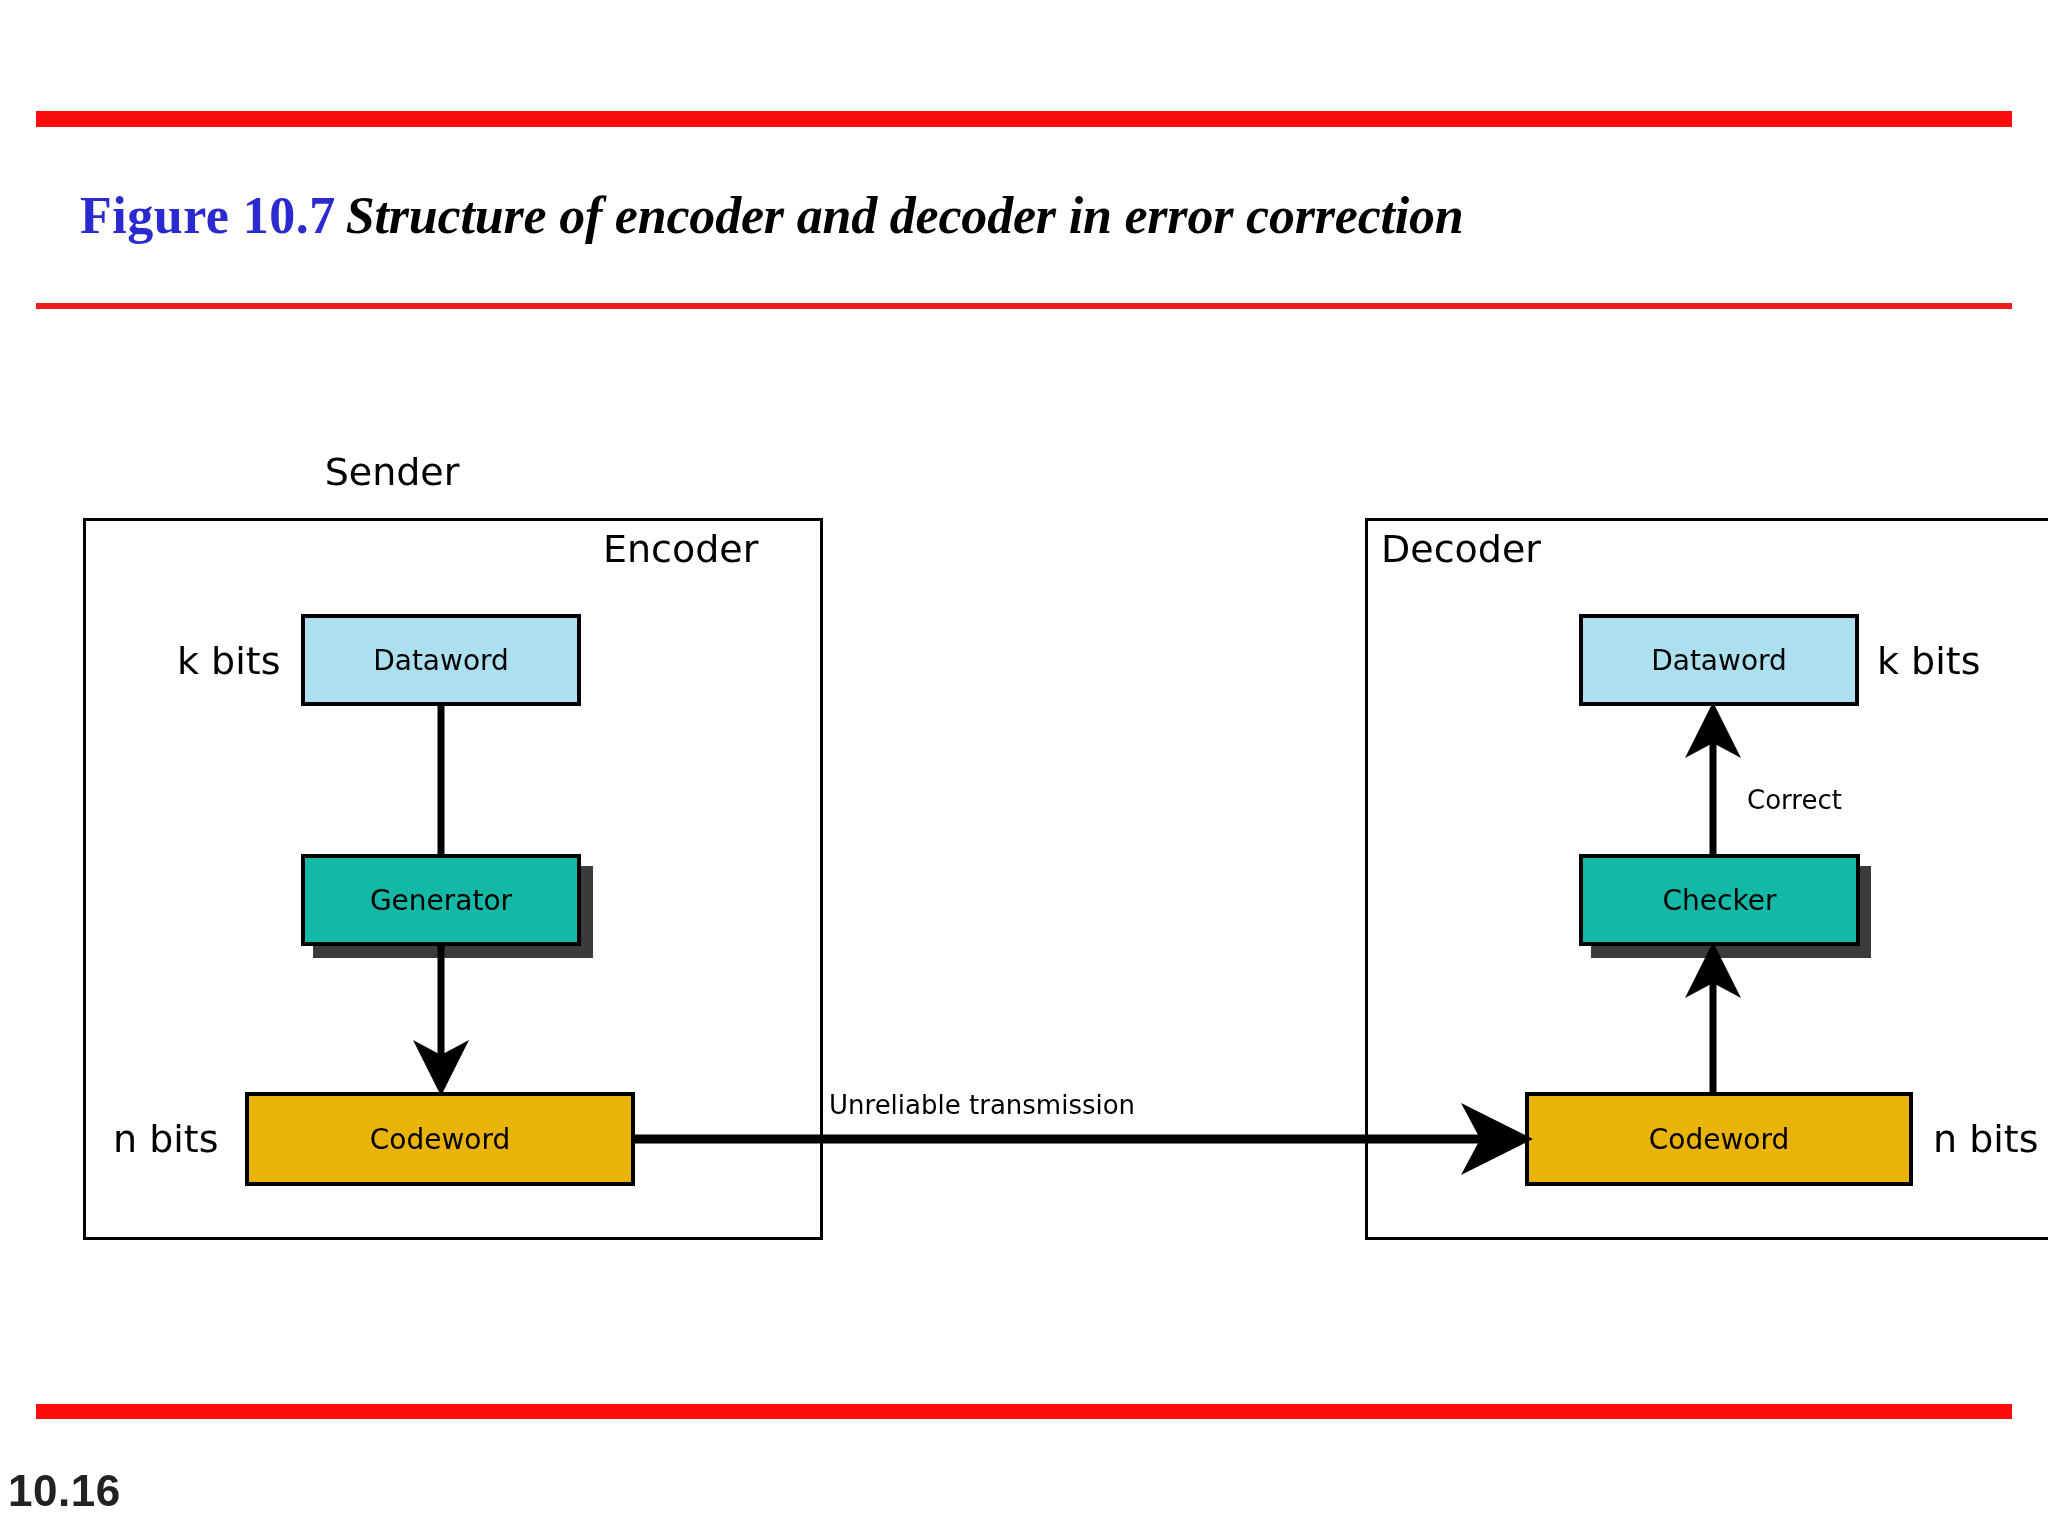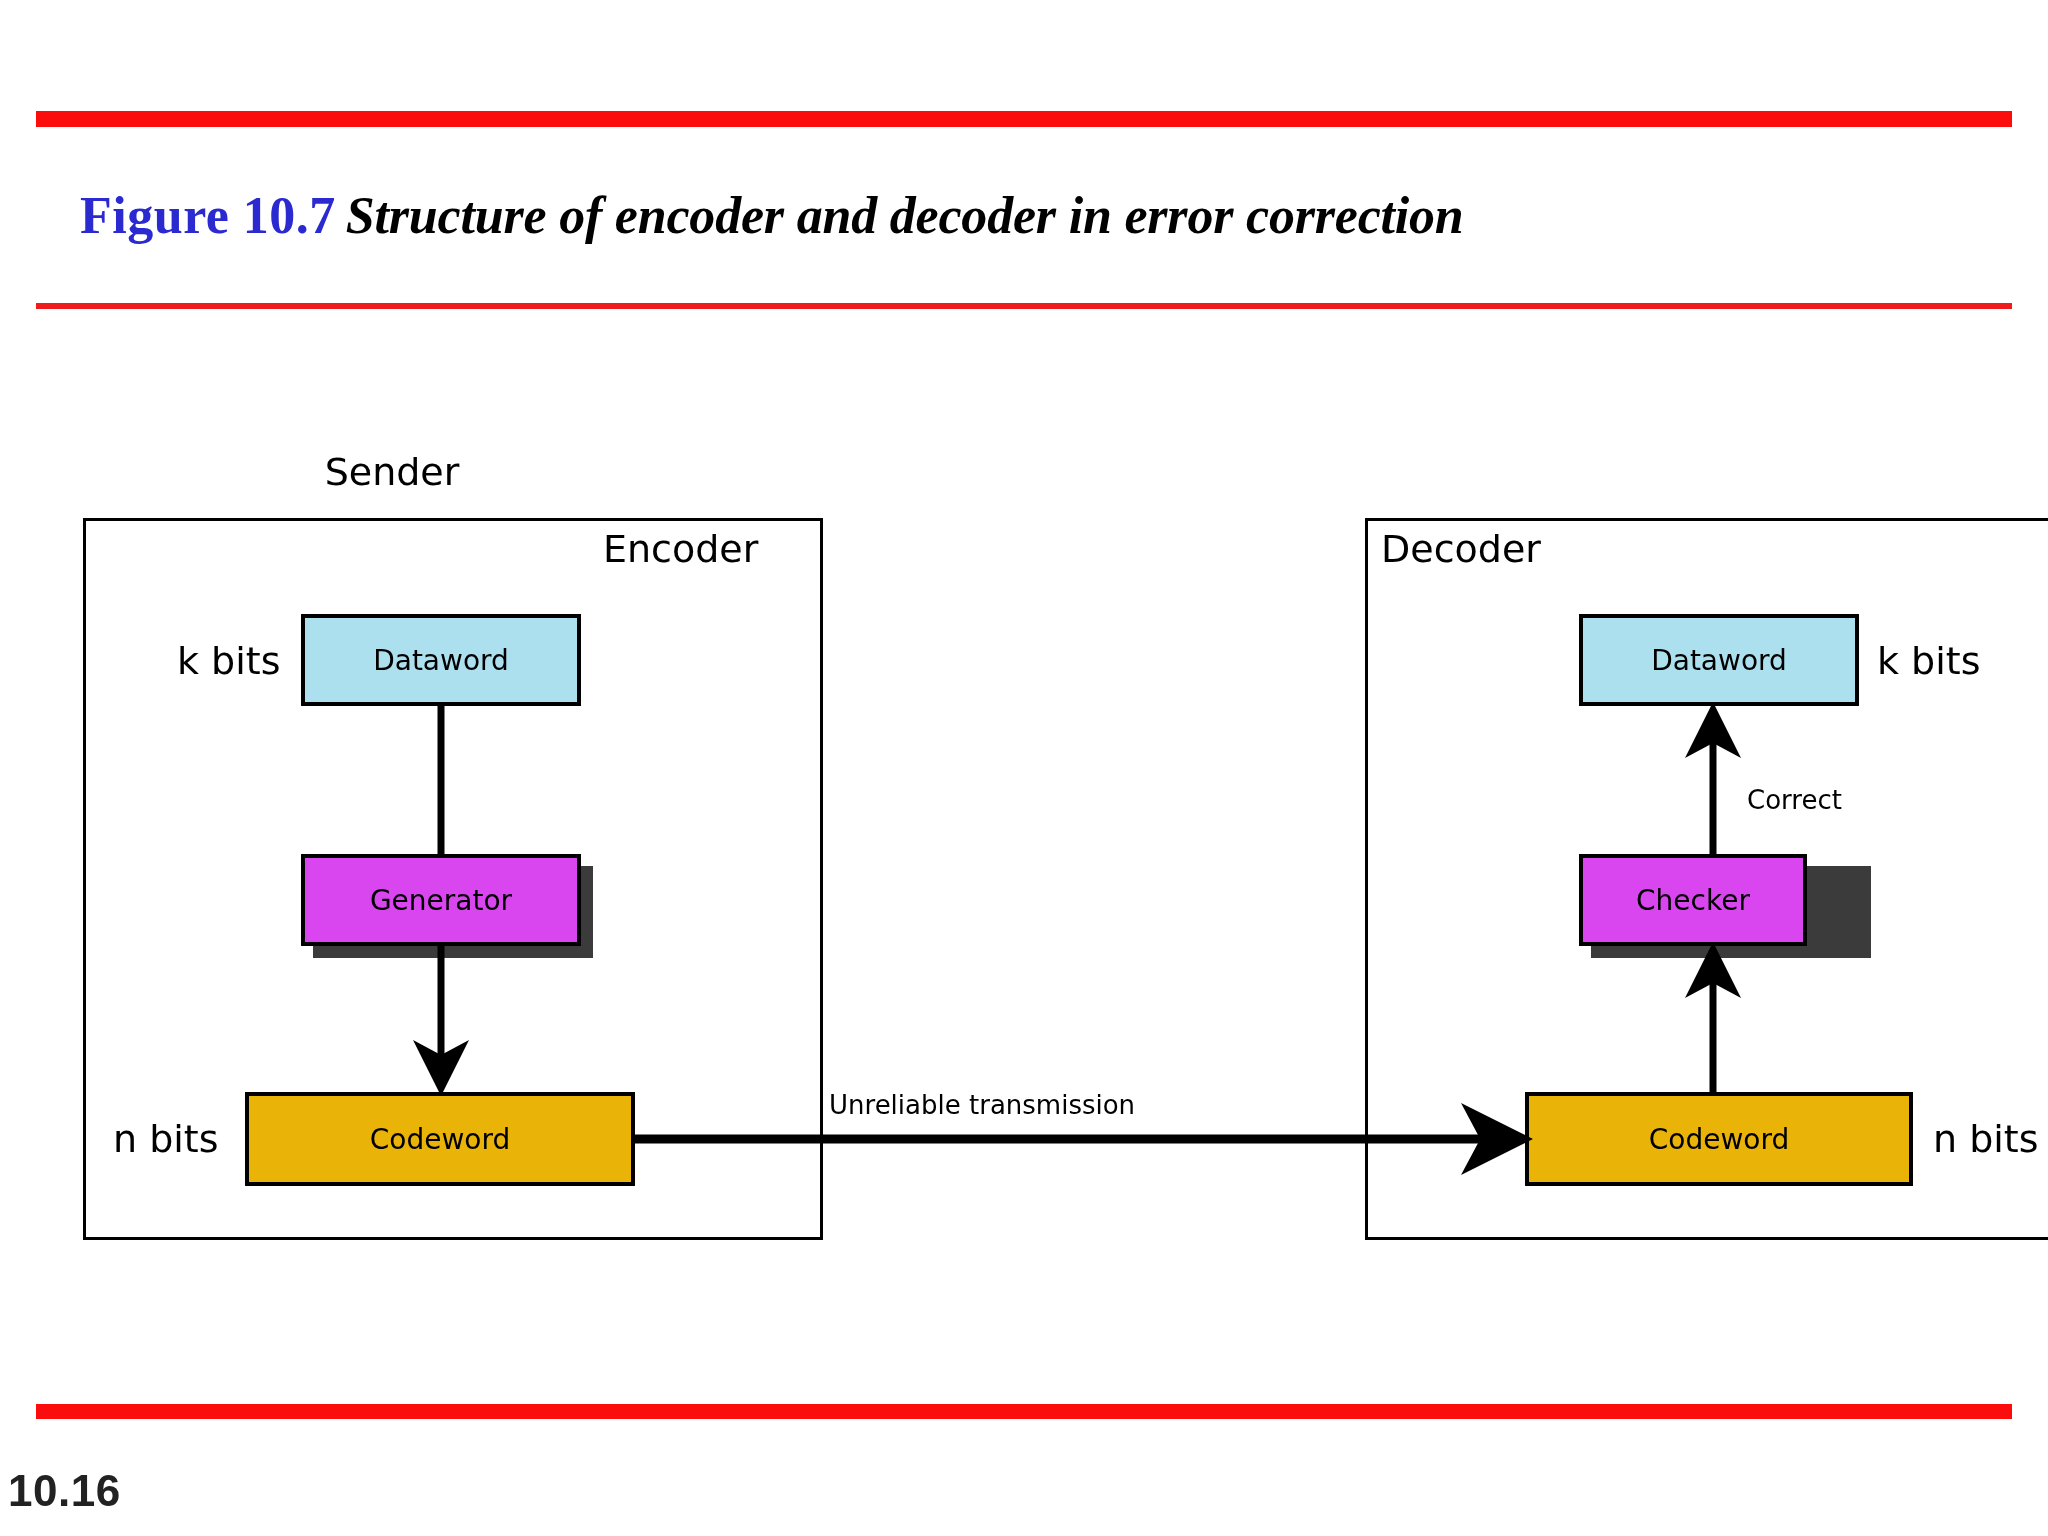--- a/index.html
+++ b/index.html
@@ -125,21 +125,21 @@
     display: flex;
     align-items: center;
     justify-content: center;
     font-family: "DejaVu Sans", sans-serif;
     font-size: 28px;
     color: #000;
     white-space: nowrap;
   }
   .node.blue   { background: #ade0ee; }
   .node.yellow { background: #eab308; }
-  .node.white  { background: #d946ef; }
+  .node.white  { background: #14b8a6; }
 
   .node-shadow {
     position: absolute;
     background: #3b3b3b;
   }
 
   .bit-label {
     position: absolute;
     font-family: "DejaVu Sans", sans-serif;
     font-size: 38px;
@@ -195,21 +195,21 @@
   <div class="panel-shadow" style="left:1328px; top:528px; width:712px; height:722px;"></div>
   <div class="panel" style="left:1318px; top:518px; width:712px; height:722px;"></div>
   <div class="panel-title" style="left:1334px; top:527px;">Decoder</div>
 
   <div class="node blue" style="left:1532px; top:614px; width:280px; height:92px;">Dataword</div>
   <div class="bit-label" style="left:1830px; top:639px;">k bits</div>
 
   <div class="edge-label" style="left:1700px; top:785px;">Correct</div>
 
   <div class="node-shadow" style="left:1544px; top:866px; width:280px; height:92px;"></div>
-  <div class="node white" style="left:1532px; top:854px; width:228px; height:92px;">Checker</div>
+  <div class="node white" style="left:1532px; top:854px; width:281px; height:92px;">Checker</div>
 
   <div class="node yellow" style="left:1478px; top:1092px; width:388px; height:94px;">Codeword</div>
   <div class="bit-label" style="left:1886px; top:1117px;">n bits</div>
 
   <div class="edge-label" style="left:782px; top:1090px;">Unreliable transmission</div>
 
   <svg class="wires" viewBox="0 0 2048 1536">
     <defs>
       <marker id="arrow" viewBox="0 0 12 12" refX="9" refY="6" markerWidth="8" markerHeight="8" orient="auto-start-reverse">
         <path d="M 0 0 L 12 6 L 0 12 L 3.2 6 z" fill="#000"></path>

